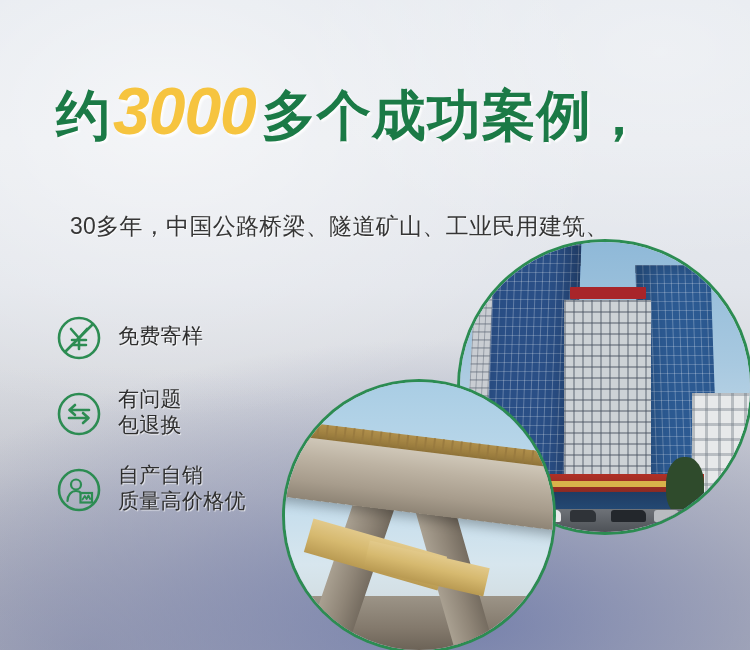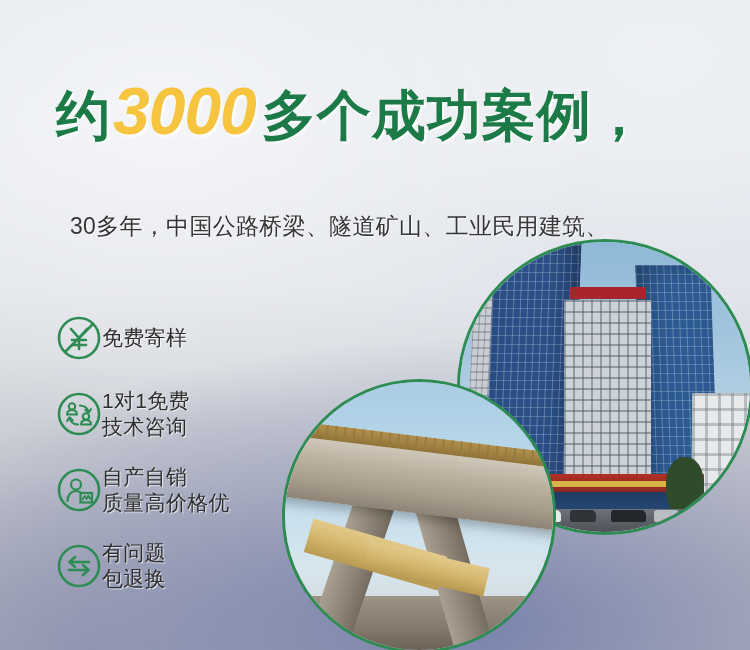--- a/index.html
+++ b/index.html
@@ -277,20 +277,22 @@
     position: absolute;
     left: 56px;
     top: 300px;
     z-index: 6;
     width: 250px;
   }
   .feature {
     display: flex;
     align-items: center;
     height: 76px;
+    gap: 16px;
+    font-family: Liberation Mono, monospace;
   }
   .feature-icon {
     flex: 0 0 auto;
     width: 46px;
     height: 46px;
   }
   .feature-icon svg { display: block; }
   .feature-text {
     font-size: 21px;
     color: #2e2e2e;
@@ -360,66 +362,47 @@
           <path d="M23 23 L23 34" fill="none" stroke="#2c8c52" stroke-width="2.6" stroke-linecap="round"></path>
           <path d="M16 25 L30 25 M16 30 L30 30" fill="none" stroke="#2c8c52" stroke-width="2.6" stroke-linecap="round"></path>
           <path d="M9.5 36.5 L36.5 9.5" fill="none" stroke="#2c8c52" stroke-width="2.6" stroke-linecap="round"></path>
         </svg>
       </span>
       <span class="feature-text">
         <span>免费寄样</span>
       </span>
     </div>
 
+
     <div class="feature">
       <span class="feature-icon">
         <svg width="46" height="46" viewBox="0 0 46 46">
           <circle cx="23" cy="23" r="20" fill="none" stroke="#2c8c52" stroke-width="2.6"></circle>
-          <circle cx="16" cy="15.5" r="3.2" fill="none" stroke="#2c8c52" stroke-width="2.1"></circle>
-          <path d="M11 23.5c0-2.9 2.3-4.6 5-4.6s5 1.7 5 4.6z" fill="none" stroke="#2c8c52" stroke-width="2.1" stroke-linejoin="round"></path>
-          <circle cx="30" cy="25.5" r="3.2" fill="none" stroke="#2c8c52" stroke-width="2.1"></circle>
-          <path d="M25 33.5c0-2.9 2.3-4.6 5-4.6s5 1.7 5 4.6z" fill="none" stroke="#2c8c52" stroke-width="2.1" stroke-linejoin="round"></path>
-          <path d="M24 14.5c5 0.4 7.6 2.6 8.2 6.2" fill="none" stroke="#2c8c52" stroke-width="2.1" stroke-linecap="round"></path>
-          <path d="M29.3 18.6 L32.6 21.6 L35 18" fill="none" stroke="#2c8c52" stroke-width="2.1" stroke-linecap="round" stroke-linejoin="round"></path>
-          <path d="M22 33.5c-5-0.4-7.6-2.6-8.2-6.2" fill="none" stroke="#2c8c52" stroke-width="2.1" stroke-linecap="round"></path>
-          <path d="M16.7 29.4 L13.4 26.4 L11 30" fill="none" stroke="#2c8c52" stroke-width="2.1" stroke-linecap="round" stroke-linejoin="round"></path>
+          <path d="M33 19 L14 19" fill="none" stroke="#2c8c52" stroke-width="2.6" stroke-linecap="round"></path>
+          <path d="M19 14 L13.5 19 L19 24" fill="none" stroke="#2c8c52" stroke-width="2.6" stroke-linecap="round" stroke-linejoin="round"></path>
+          <path d="M13 27 L32 27" fill="none" stroke="#2c8c52" stroke-width="2.6" stroke-linecap="round"></path>
+          <path d="M27 22 L32.5 27 L27 32" fill="none" stroke="#2c8c52" stroke-width="2.6" stroke-linecap="round" stroke-linejoin="round"></path>
         </svg>
       </span>
       <span class="feature-text">
-        <span class="l2">1对1免费</span>
-        <span class="l2">技术咨询</span>
+        <span class="l2">有问题</span>
+        <span class="l2">包退换</span>
       </span>
     </div>
 
     <div class="feature">
       <span class="feature-icon">
         <svg width="46" height="46" viewBox="0 0 46 46">
           <circle cx="23" cy="23" r="20" fill="none" stroke="#2c8c52" stroke-width="2.6"></circle>
           <circle cx="20" cy="17.5" r="5" fill="none" stroke="#2c8c52" stroke-width="2.2"></circle>
           <path d="M11.5 34c0-6 3.8-10 8.5-10 2.1 0 4 0.8 5.5 2.2" fill="none" stroke="#2c8c52" stroke-width="2.2" stroke-linecap="round"></path>
           <rect x="24.5" y="26" width="11.5" height="9.5" fill="none" stroke="#2c8c52" stroke-width="2.2"></rect>
           <path d="M26.5 32.5 L28.8 29 L30.6 32 L32.4 28.5 L34.2 32" fill="none" stroke="#2c8c52" stroke-width="1.8" stroke-linecap="round" stroke-linejoin="round"></path>
         </svg>
       </span>
       <span class="feature-text">
         <span class="l2">自产自销</span>
         <span class="l2">质量高价格优</span>
       </span>
     </div>
 
-    <div class="feature">
-      <span class="feature-icon">
-        <svg width="46" height="46" viewBox="0 0 46 46">
-          <circle cx="23" cy="23" r="20" fill="none" stroke="#2c8c52" stroke-width="2.6"></circle>
-          <path d="M33 19 L14 19" fill="none" stroke="#2c8c52" stroke-width="2.6" stroke-linecap="round"></path>
-          <path d="M19 14 L13.5 19 L19 24" fill="none" stroke="#2c8c52" stroke-width="2.6" stroke-linecap="round" stroke-linejoin="round"></path>
-          <path d="M13 27 L32 27" fill="none" stroke="#2c8c52" stroke-width="2.6" stroke-linecap="round"></path>
-          <path d="M27 22 L32.5 27 L27 32" fill="none" stroke="#2c8c52" stroke-width="2.6" stroke-linecap="round" stroke-linejoin="round"></path>
-        </svg>
-      </span>
-      <span class="feature-text">
-        <span class="l2">有问题</span>
-        <span class="l2">包退换</span>
-      </span>
-    </div>
-
   </div>
 </div>
 
 </body></html>

